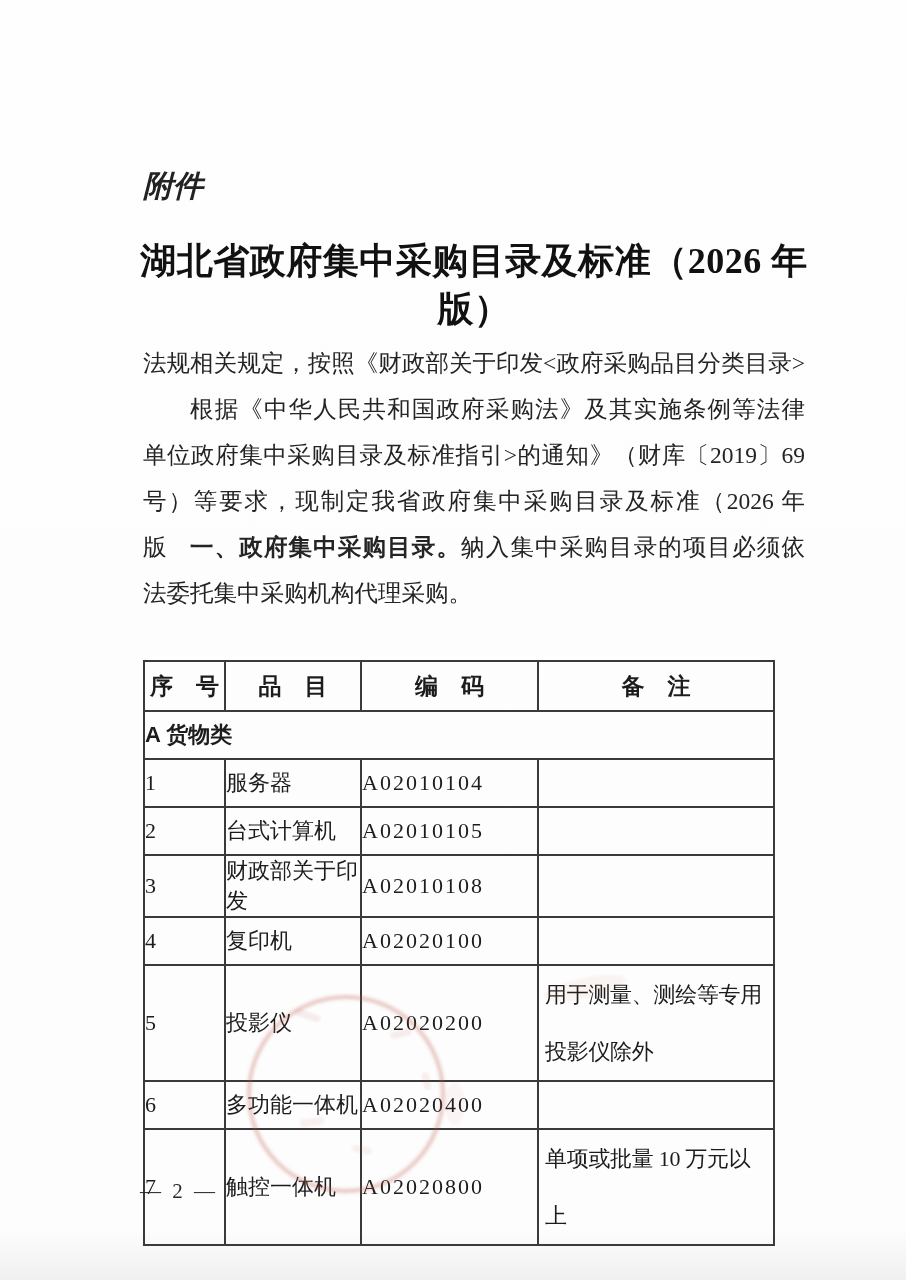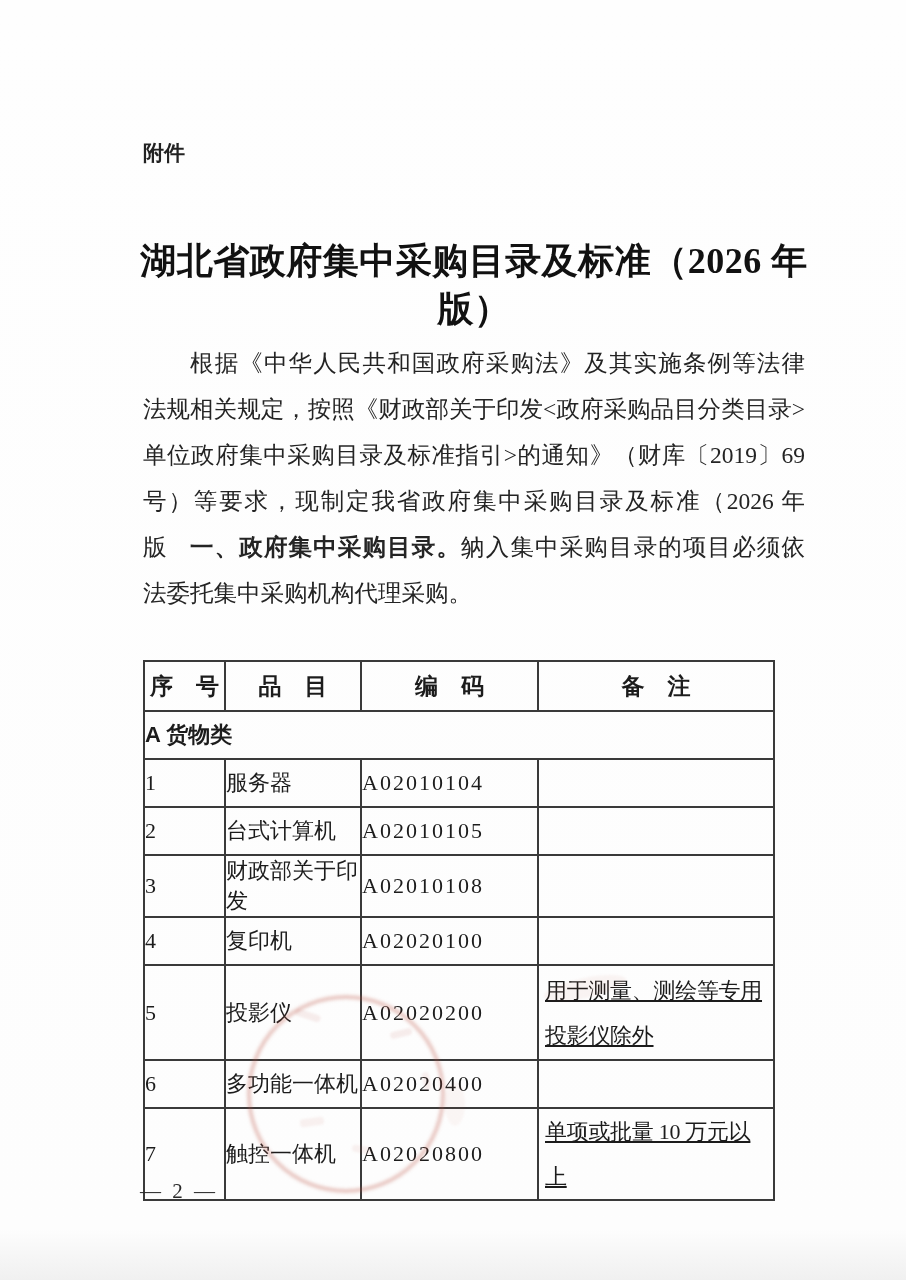--- a/index.html
+++ b/index.html
@@ -9,24 +9,25 @@
     font-family: "Liberation Serif", "DejaVu Serif", serif;
   }
   .page {
     position: relative;
     width: 906px; height: 1280px;
     overflow: hidden;
     color: #1e1e1e;
     background: linear-gradient(180deg, #fefefe 0%, #fdfdfd 96%, #f0f0f0 100%);
   }
   .attachment {
-    position: absolute; left: 143px; top: 136px;
+    position: absolute; left: 143px; top: 169px;
     font-family: "Liberation Sans", "DejaVu Sans", sans-serif;
-    font-weight: 700; font-size: 21px; line-height: 34px;
+    font-weight: 700; font-size: 30px; line-height: 34px;
     color: #222;
+    font-style: italic;
   }
   .doc-title {
     position: absolute; left: 133px; top: 237px; width: 682px;
     text-align: center;
     font-family: "Liberation Serif", "DejaVu Serif", serif;
     font-weight: 700; font-size: 36px; line-height: 48px;
     letter-spacing: 0.5px; color: #111;
     margin: 0;
   }
   .intro {
@@ -67,23 +68,22 @@
   }
   .catalog-table td {
     font-size: 22px; height: 46px; text-align: left;
     vertical-align: middle;
   }
   .catalog-table tr.tall td { height: 93px; }
   .cell-code { letter-spacing: 2px; margin-left: 29px; }
   .cell-remark {
     text-align: center;
     font-size: 20.5px; letter-spacing: -0.3px;
-    line-height: 45px;
+    line-height: 57px;
     padding: 0 2px 0 6px !important;
-    text-decoration: underline;
   }
   .page-number {
     position: absolute; left: 140px; top: 1178px;
     font-size: 21px; letter-spacing: 3px; color: #2a2a2a;
     line-height: 26px;
   }
   .seal {
     position: absolute; left: 0; top: 0;
     pointer-events: none;
     filter: blur(1.1px);
@@ -92,22 +92,22 @@
 </head>
 <body>
 
 <div class="page">
 
   <div class="attachment">附件</div>
 
   <h1 class="doc-title">湖北省政府集中采购目录及标准（2026 年版）</h1>
 
   <div class="intro">
+    <div class="intro-line">法规相关规定，按照《财政部关于印发&lt;政府采购品目分类目录&gt;</div>
     <div class="intro-line indent">根据《中华人民共和国政府采购法》及其实施条例等法律</div>
-    <div class="intro-line">法规相关规定，按照《财政部关于印发&lt;政府采购品目分类目录&gt;</div>
     <div class="intro-line">单位政府集中采购目录及标准指引&gt;的通知》（财库〔2019〕69</div>
     <div class="intro-line">号）等要求，现制定我省政府集中采购目录及标准（2026 年版）。</div>
     <div class="intro-line indent"><span class="bold-lead">一、政府集中采购目录。</span><span>纳入集中采购目录的项目必须依</span></div>
     <div class="intro-line no-just">法委托集中采购机构代理采购。</div>
   </div>
 
   <table class="catalog-table">
     <colgroup>
       <col style="width:81px">
         <col style="width:136px">

